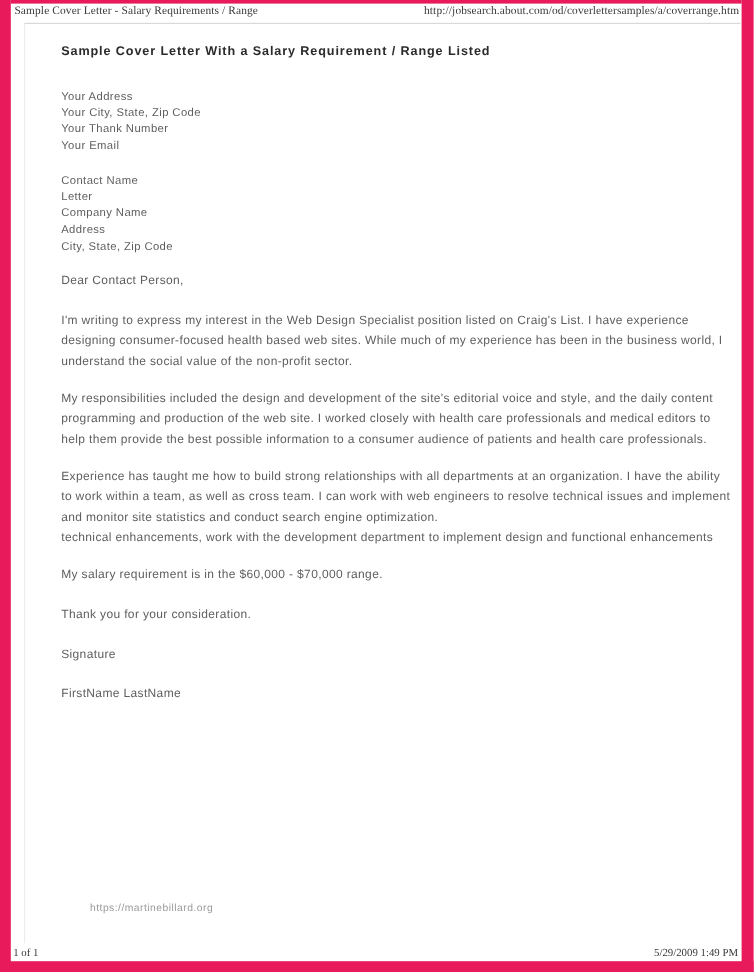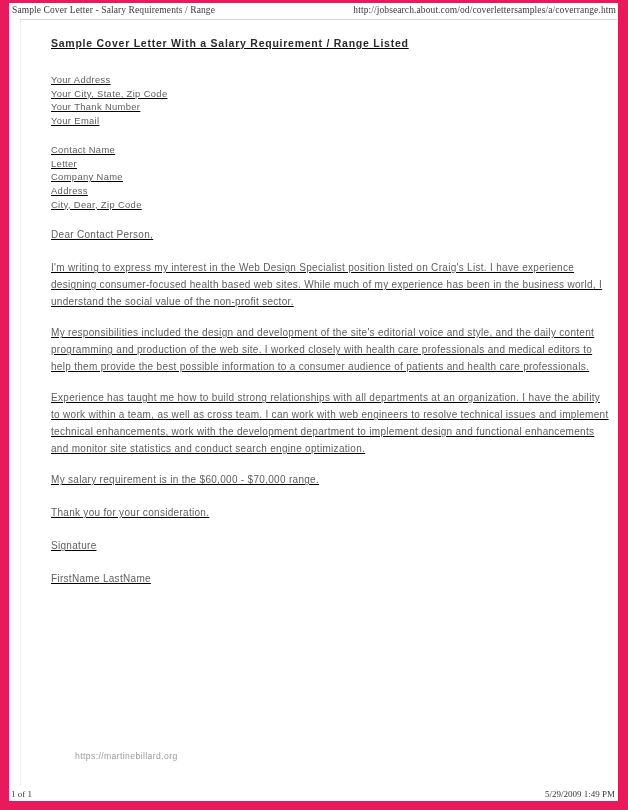--- a/index.html
+++ b/index.html
@@ -74,21 +74,20 @@
     box-sizing: border-box;
   }
 
   .doc-body {
     position: absolute;
     top: 0;
     left: 0;
     right: 0;
     padding: 17px 24px 0 30px;
     box-sizing: border-box;
-    text-decoration: underline;
   }
 
   .doc-title {
     font-family: "Liberation Sans", sans-serif;
     font-size: 10.5px;
     font-weight: bold;
     color: #2b2b2b;
     letter-spacing: 0.75px;
     margin: 0 0 24px 0;
     white-space: nowrap;
@@ -170,42 +169,42 @@
         <span class="line">Your City, State, Zip Code</span>
         <span class="line">Your Thank Number</span>
         <span class="line">Your Email</span>
       </div>
 
       <div class="block spacer-after">
         <span class="line">Contact Name</span>
         <span class="line">Letter</span>
         <span class="line">Company Name</span>
         <span class="line">Address</span>
-        <span class="line">City, Dear, Zip Code</span>
+        <span class="line">City, State, Zip Code</span>
       </div>
 
       <p class="para tight">Dear Contact Person,</p>
 
       <p class="para">
         <span class="line">I'm writing to express my interest in the Web Design Specialist position listed on Craig's List. I have experience</span>
         <span class="line">designing consumer-focused health based web sites. While much of my experience has been in the business world, I</span>
         <span class="line">understand the social value of the non-profit sector.</span>
       </p>
 
       <p class="para">
         <span class="line">My responsibilities included the design and development of the site's editorial voice and style, and the daily content</span>
         <span class="line">programming and production of the web site. I worked closely with health care professionals and medical editors to</span>
         <span class="line">help them provide the best possible information to a consumer audience of patients and health care professionals.</span>
       </p>
 
       <p class="para">
         <span class="line">Experience has taught me how to build strong relationships with all departments at an organization. I have the ability</span>
         <span class="line">to work within a team, as well as cross team. I can work with web engineers to resolve technical issues and implement</span>
+        <span class="line">and monitor site statistics and conduct search engine optimization.</span>
         <span class="line">technical enhancements, work with the development department to implement design and functional enhancements</span>
-        <span class="line">and monitor site statistics and conduct search engine optimization.</span>
       </p>
 
       <p class="para tight">My salary requirement is in the $60,000 - $70,000 range.</p>
 
       <p class="para tight">Thank you for your consideration.</p>
 
       <p class="para tight">Signature</p>
 
       <p class="para tight">FirstName LastName</p>
 

